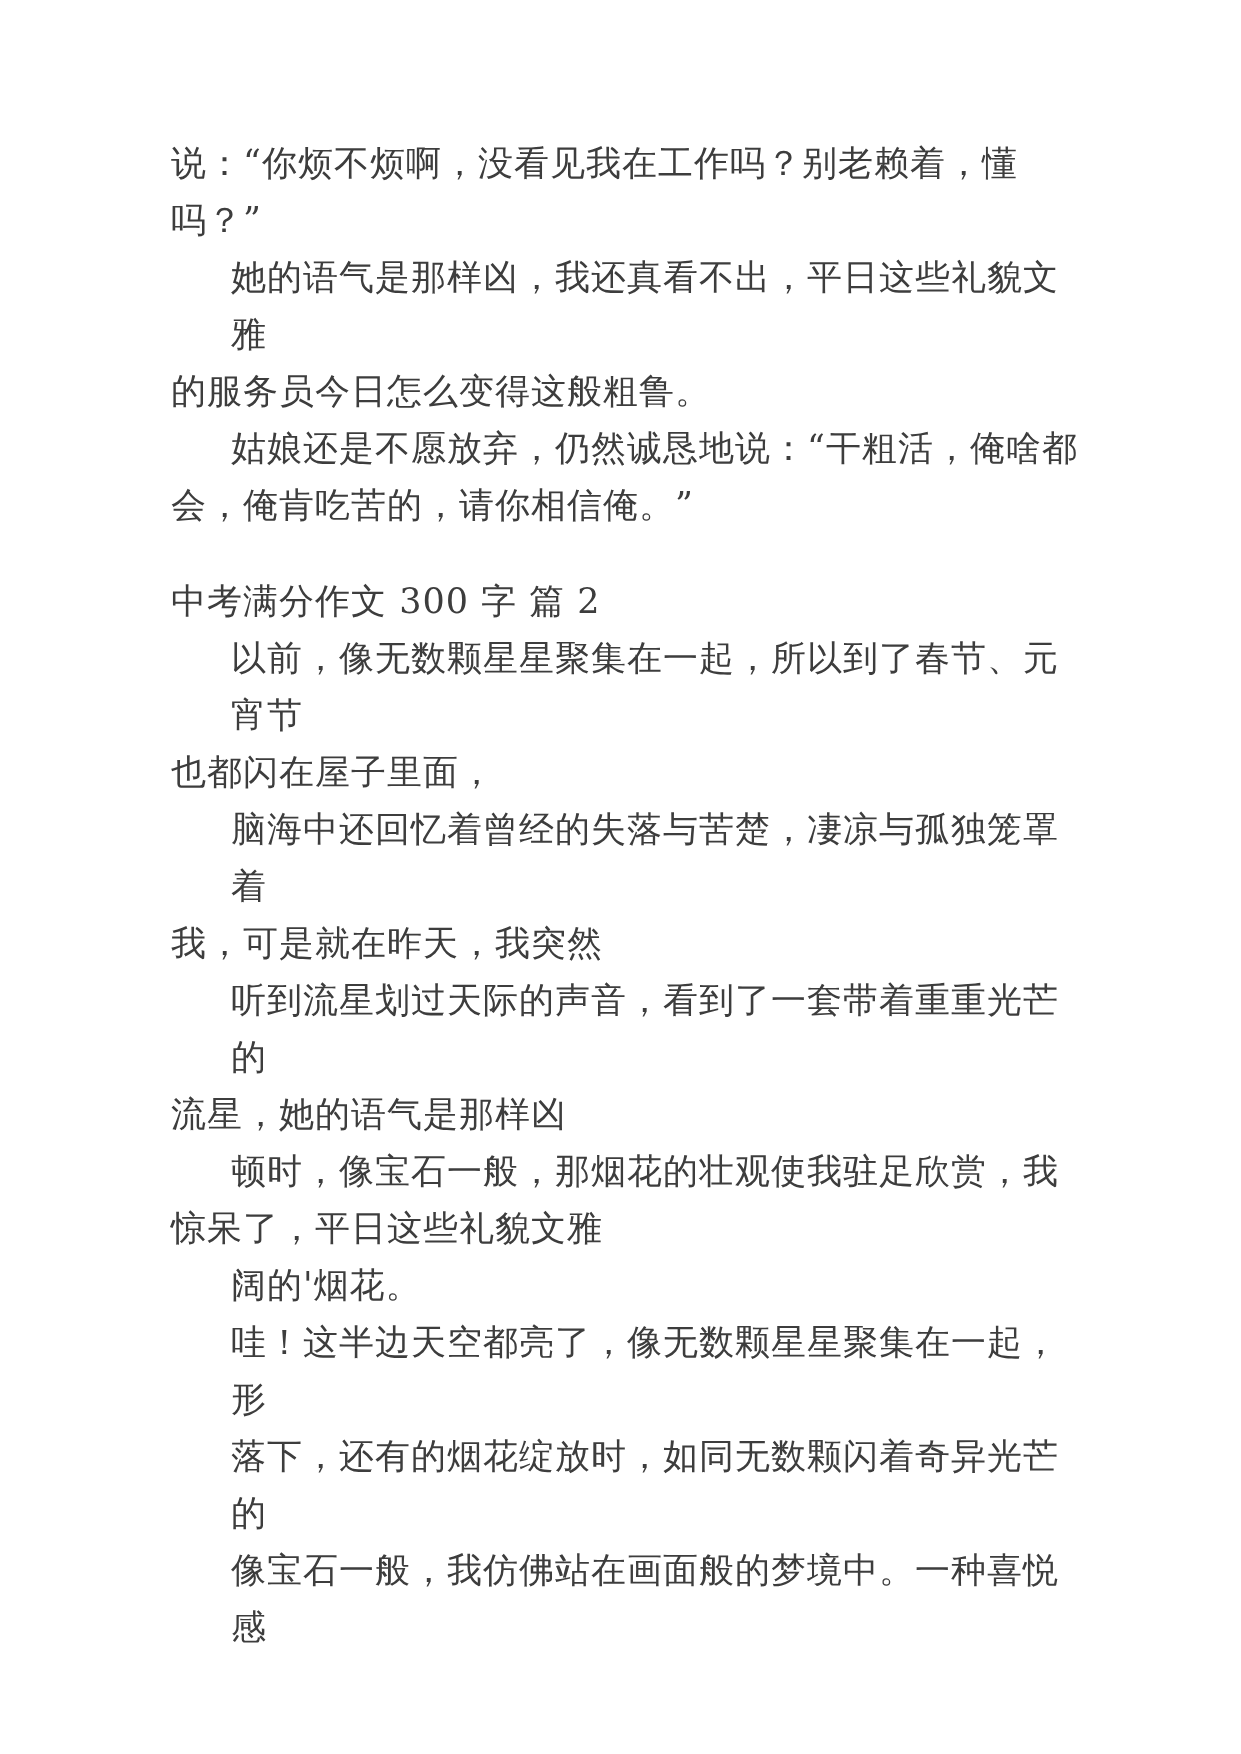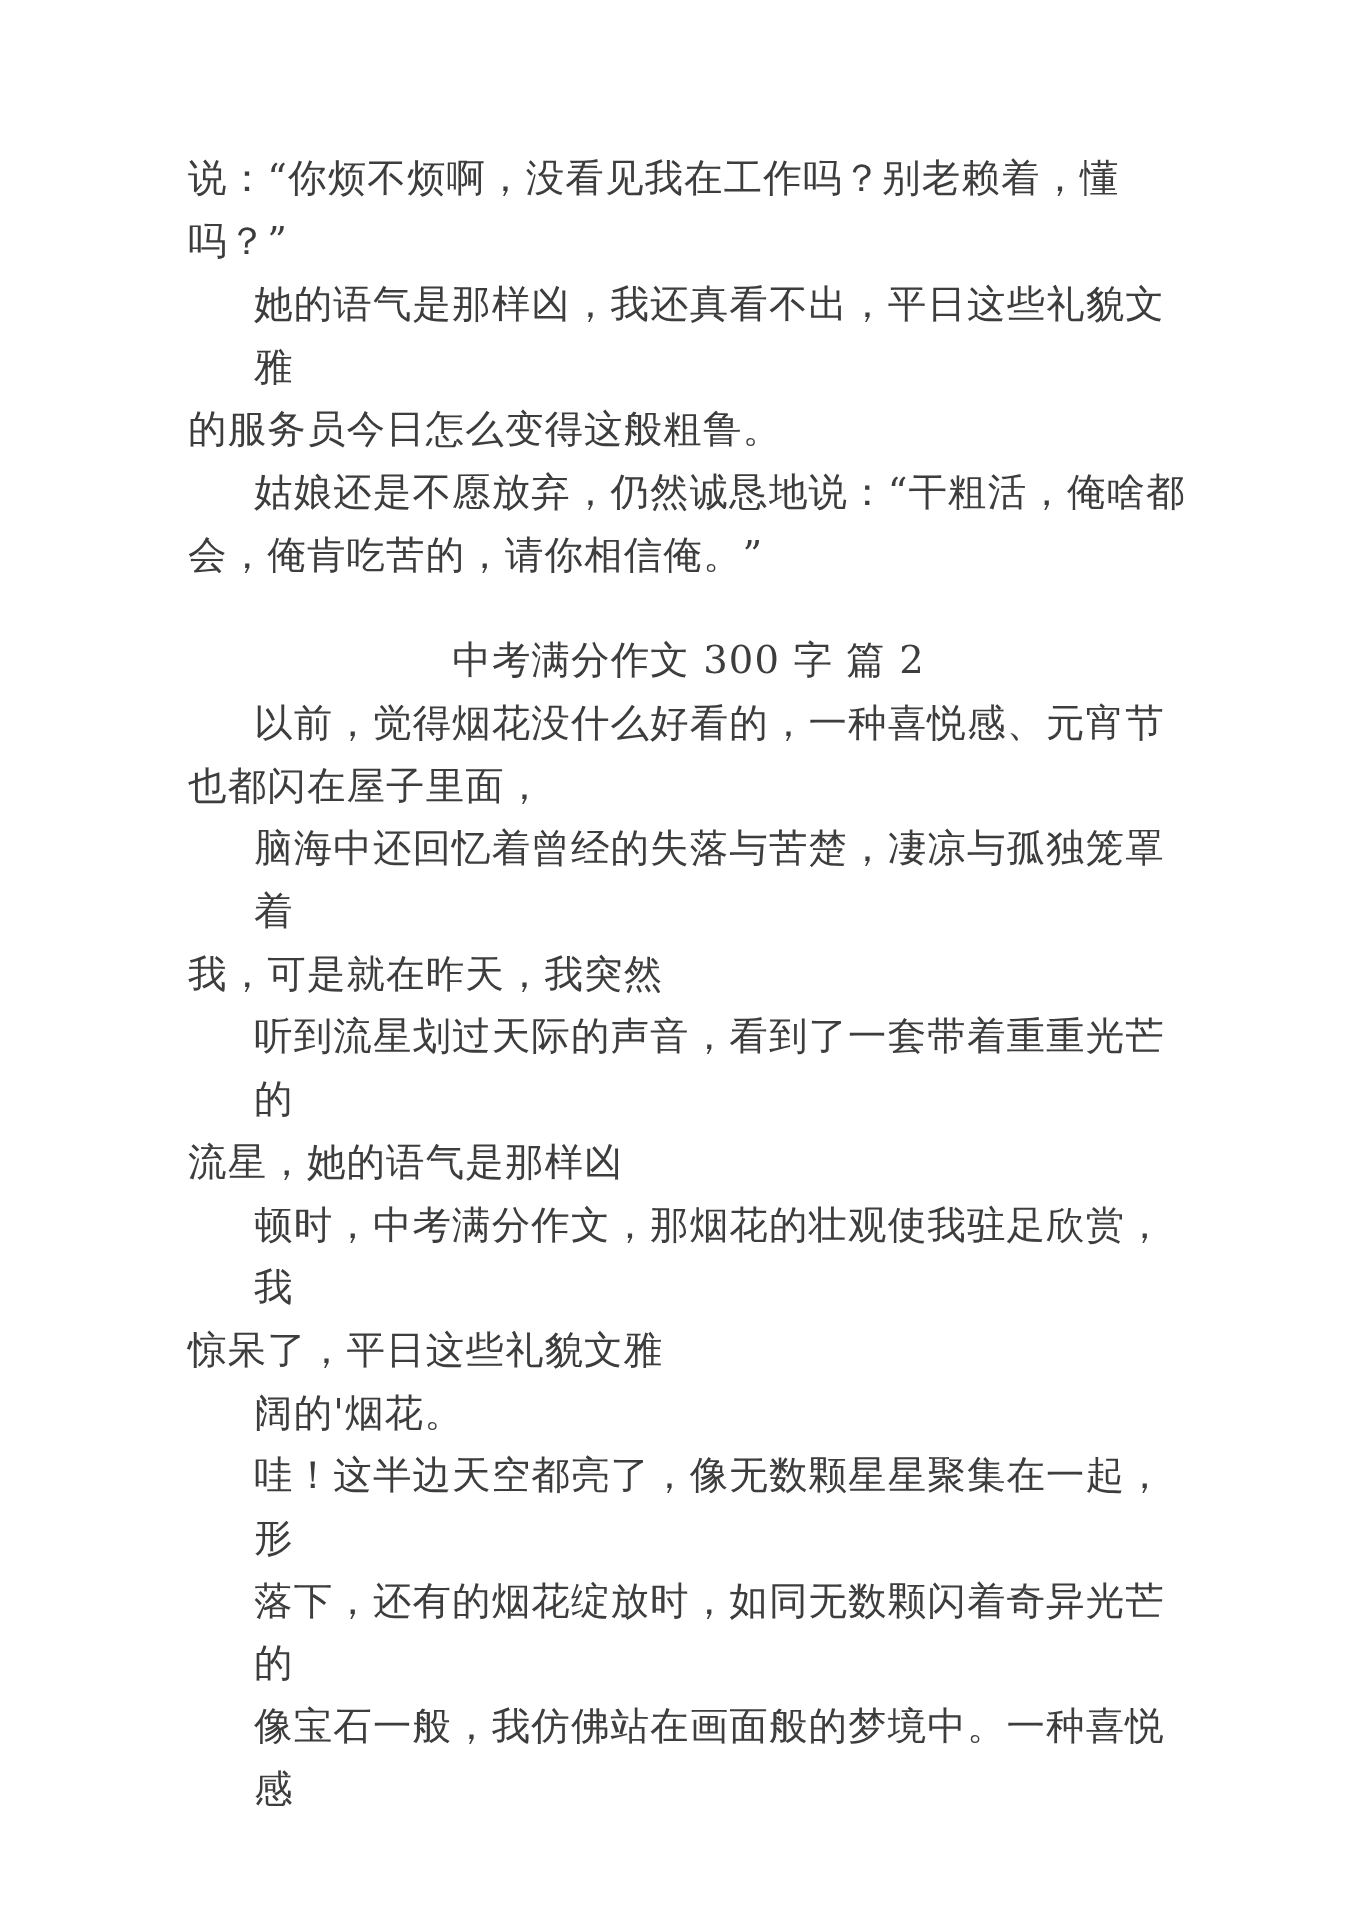--- a/index.html
+++ b/index.html
@@ -28,44 +28,43 @@
     line-height: 57px;
     letter-spacing: 1px;
     white-space: pre-wrap;
     font-weight: 400;
   }
   .indent {
     padding-left: 60px;
   }
   .heading-line {
     margin-top: 39px;
-    text-align: center;
   }
 </style>
 </head>
 <body>
 
 <div class="doc-page">
   <div class="text-block">
 
     <div class="line">说：“你烦不烦啊，没看见我在工作吗？别老赖着，懂吗？”</div>
     <div class="line indent">她的语气是那样凶，我还真看不出，平日这些礼貌文雅</div>
     <div class="line">的服务员今日怎么变得这般粗鲁。</div>
     <div class="line indent">姑娘还是不愿放弃，仍然诚恳地说：“干粗活，俺啥都</div>
     <div class="line">会，俺肯吃苦的，请你相信俺。”</div>
 
     <div class="line heading-line">中考满分作文 300 字 篇 2</div>
 
-    <div class="line indent">以前，觉得烟花没什么好看的，一种喜悦感、元宵节</div>
+    <div class="line indent">以前，像无数颗星星聚集在一起，所以到了春节、元宵节</div>
     <div class="line">也都闪在屋子里面，</div>
     <div class="line indent">脑海中还回忆着曾经的失落与苦楚，凄凉与孤独笼罩着</div>
     <div class="line">我，可是就在昨天，我突然</div>
     <div class="line indent">听到流星划过天际的声音，看到了一套带着重重光芒的</div>
     <div class="line">流星，她的语气是那样凶</div>
-    <div class="line indent">顿时，中考满分作文，那烟花的壮观使我驻足欣赏，我</div>
+    <div class="line indent">顿时，像宝石一般，那烟花的壮观使我驻足欣赏，我</div>
     <div class="line">惊呆了，平日这些礼貌文雅</div>
     <div class="line indent">阔的'烟花。</div>
     <div class="line indent">哇！这半边天空都亮了，像无数颗星星聚集在一起，形</div>
     <div class="line indent">落下，还有的烟花绽放时，如同无数颗闪着奇异光芒的</div>
     <div class="line indent">像宝石一般，我仿佛站在画面般的梦境中。一种喜悦感</div>
 
   </div>
 </div>
 
 </body></html>

